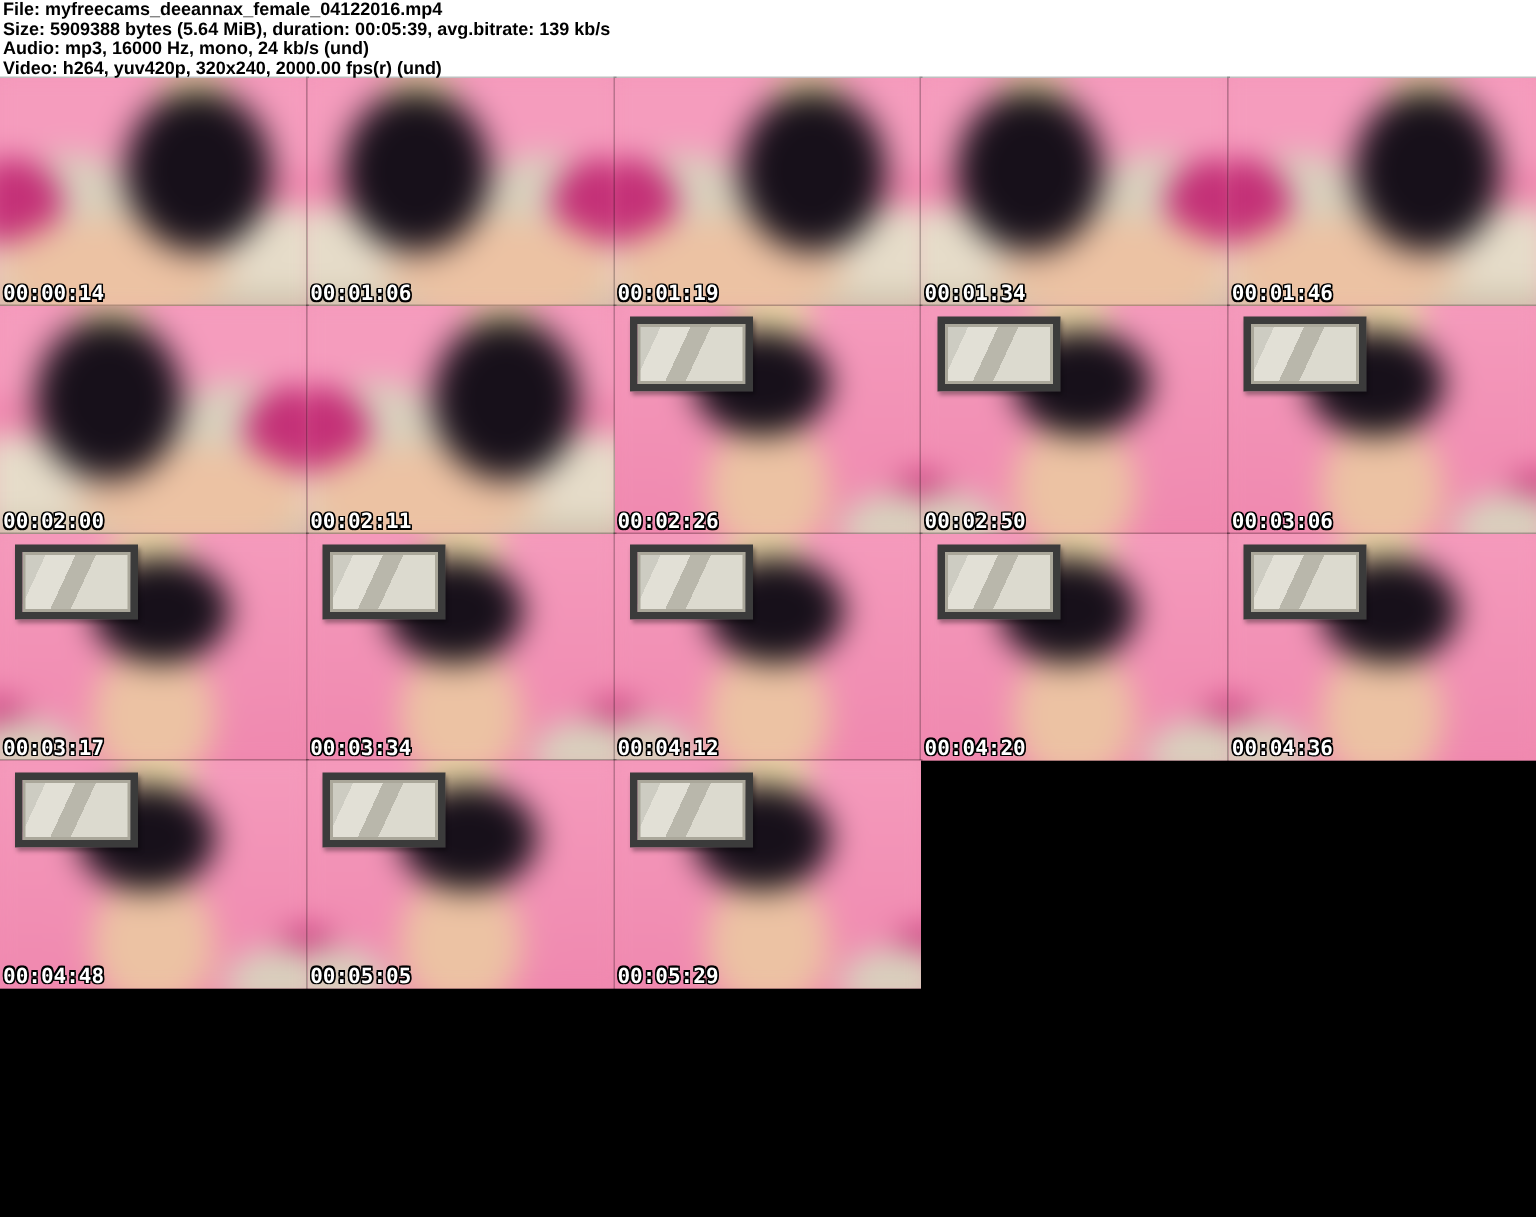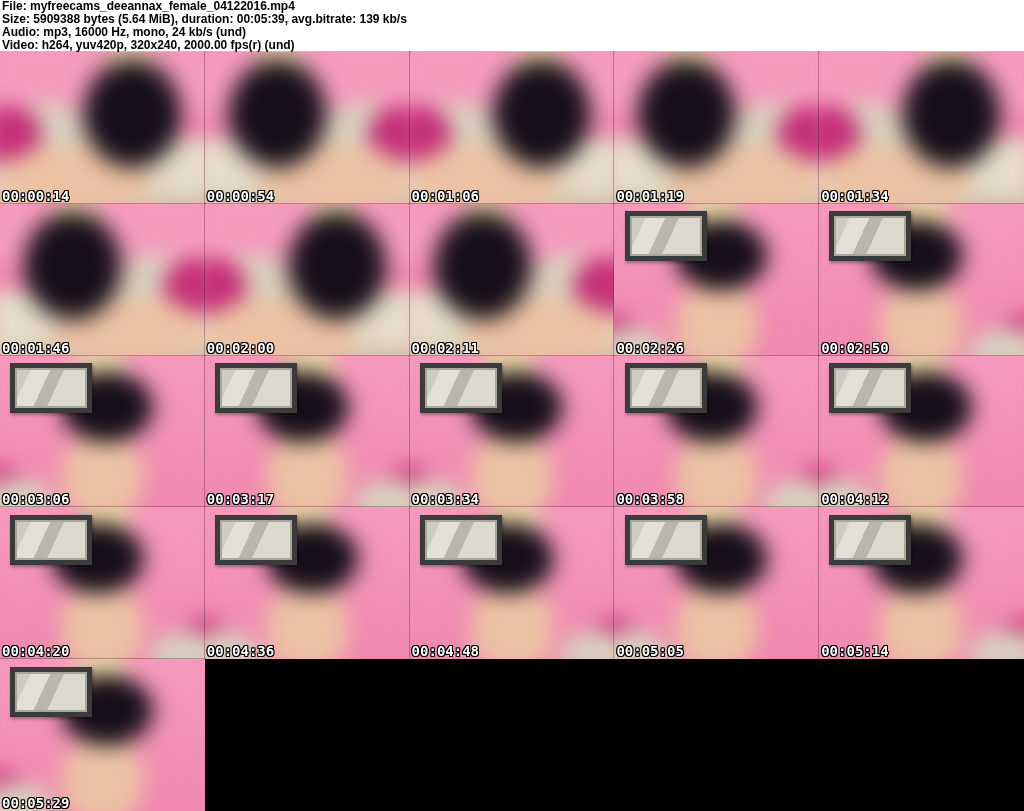--- a/index.html
+++ b/index.html
@@ -100,24 +100,20 @@
   <div>Video: h264, yuv420p, 320x240, 2000.00 fps(r) (und)</div>
 </div>
 
 <div class="grid">
     <div class="thumb scene-bed">
       <div class="blobs"></div>
       <span class="ts">00:00:14</span>
     </div>
     <div class="thumb scene-bed">
       <div class="blobs"></div>
-      <span class="ts">00:00:54</span>
-    </div>
-    <div class="thumb scene-bed">
-      <div class="blobs"></div>
       <span class="ts">00:01:06</span>
     </div>
     <div class="thumb scene-bed">
       <div class="blobs"></div>
       <span class="ts">00:01:19</span>
     </div>
     <div class="thumb scene-bed">
       <div class="blobs"></div>
       <span class="ts">00:01:34</span>
     </div>
@@ -154,25 +150,20 @@
       <span class="ts">00:03:17</span>
     </div>
     <div class="thumb scene-wall">
       <div class="blobs"></div>
       <div class="frame"></div>
       <span class="ts">00:03:34</span>
     </div>
     <div class="thumb scene-wall">
       <div class="blobs"></div>
       <div class="frame"></div>
-      <span class="ts">00:03:58</span>
-    </div>
-    <div class="thumb scene-wall">
-      <div class="blobs"></div>
-      <div class="frame"></div>
       <span class="ts">00:04:12</span>
     </div>
     <div class="thumb scene-wall">
       <div class="blobs"></div>
       <div class="frame"></div>
       <span class="ts">00:04:20</span>
     </div>
     <div class="thumb scene-wall">
       <div class="blobs"></div>
       <div class="frame"></div>
@@ -184,20 +175,15 @@
       <span class="ts">00:04:48</span>
     </div>
     <div class="thumb scene-wall">
       <div class="blobs"></div>
       <div class="frame"></div>
       <span class="ts">00:05:05</span>
     </div>
     <div class="thumb scene-wall">
       <div class="blobs"></div>
       <div class="frame"></div>
-      <span class="ts">00:05:14</span>
-    </div>
-    <div class="thumb scene-wall">
-      <div class="blobs"></div>
-      <div class="frame"></div>
       <span class="ts">00:05:29</span>
     </div>
   </div>
 
 </body></html>

